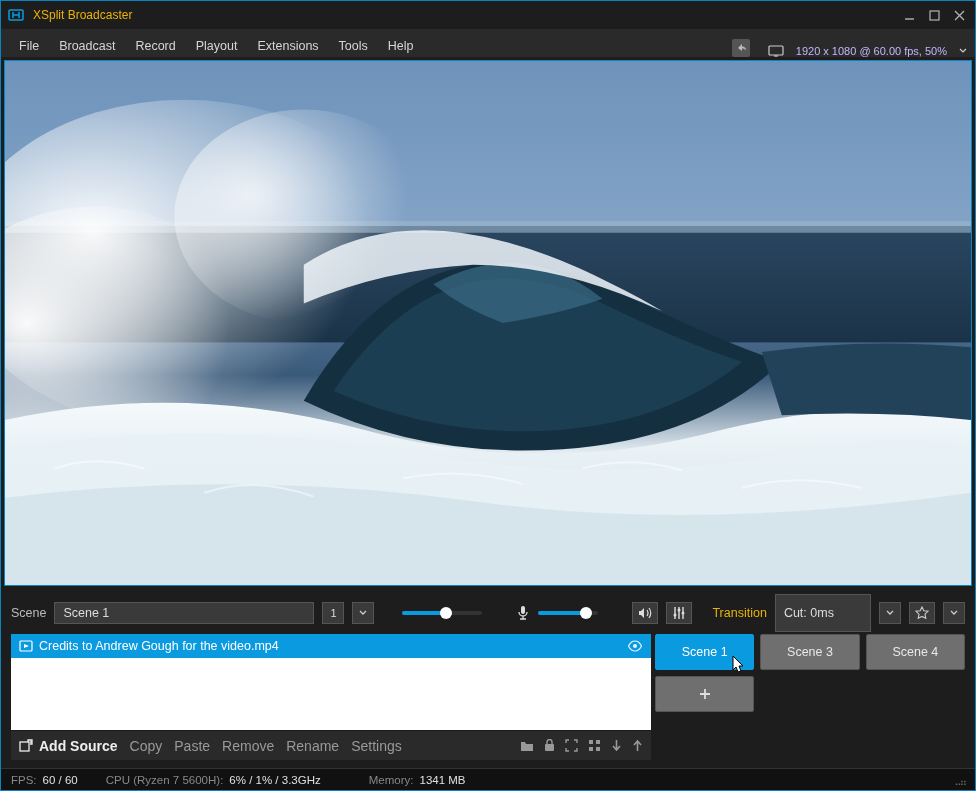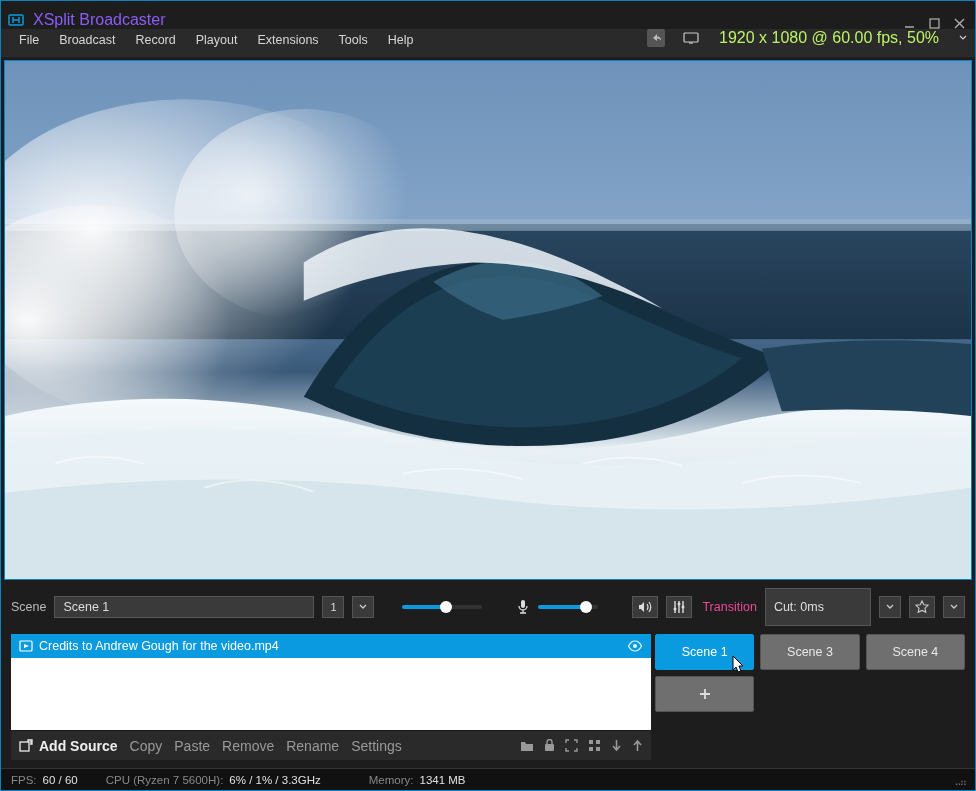--- a/index.html
+++ b/index.html
@@ -1,39 +1,39 @@
 <!DOCTYPE html>
 <html><head>
 <meta charset="utf-8">
 <style>
 *{margin:0;padding:0;box-sizing:border-box;font-family:"Segoe UI",Tahoma,sans-serif;user-select:none}
 html,body{width:976px;height:791px;background:#000;overflow:hidden}
 .app{width:976px;height:791px;background:#1d1d1d;border:1px solid #0a84c1;display:flex;flex-direction:column}
-.titlebar{height:28px;background:#1d1d1d;display:flex;align-items:flex-end;padding:0 6px;color:#8b5cf6;font-size:16px}
+.titlebar{height:28px;background:#1d1d1d;display:flex;align-items:center;padding:0 6px;color:#eab308;font-size:12px}
 .titlebar .logo{width:18px;height:18px;margin-right:8px;display:flex;align-items:center;justify-content:center}
 .titlebar .title{flex:1}
 .titlebar .wc{display:flex;gap:14px;margin-right:4px}
 .titlebar .wc span{cursor:pointer;opacity:.85}
-.menubar{height:28px;background:#2a2a2a;display:flex;align-items:flex-start;padding:0 8px;color:#d6d6d6;font-size:12.5px}
+.menubar{height:28px;background:#2a2a2a;display:flex;align-items:flex-end;padding:0 8px;color:#d6d6d6;font-size:12.5px}
 .menubar .mi{padding:4px 10px;cursor:pointer}
 .menubar .spacer{flex:1}
 .menubar .share-ic{width:18px;height:18px;background:#555;display:flex;align-items:center;justify-content:center;color:#ccc;border-radius:2px;margin-right:18px;cursor:pointer}
-.menubar .resinfo{display:flex;align-items:center;gap:20px;color:#bef264;font-size:16px;cursor:pointer}
+.menubar .resinfo{display:flex;align-items:center;gap:12px;color:#c4b5fd;font-size:11px;cursor:pointer}
 .preview-wrap{flex:1;padding:3px 3px 0 3px;background:#1d1d1d}
 .preview{width:100%;height:100%;border:1px solid #0a84c1;position:relative;overflow:hidden;background:linear-gradient(to bottom,#6a8fb8 0%,#7a9ec5 25%,#3a5a7a 60%,#e8f0f5 75%,#c8d8e0 100%)}
 .preview svg{position:absolute;inset:0;width:100%;height:100%}
-.mid{background:#1d1d1d;padding:8px 10px 8px 10px;display:flex;align-items:center;gap:8px;color:#ccc;font-size:12.5px}
+.mid{background:#1d1d1d;padding:8px 10px 2px 10px;display:flex;align-items:center;gap:8px;color:#ccc;font-size:12.5px}
 .scene-label{color:#bbb}
 .scene-name{background:#3a3a3a;border:1px solid #555;color:#ddd;padding:3px 8px;width:260px;height:22px;font-size:12.5px}
 .btn-sq{background:#3a3a3a;border:1px solid #555;color:#ddd;height:22px;min-width:22px;display:flex;align-items:center;justify-content:center;font-size:11px;cursor:pointer;padding:0 5px}
 .slider{position:relative;width:80px;height:4px;background:#333;border-radius:2px}
 .slider .fill{position:absolute;left:0;top:0;bottom:0;background:#0a9ae0;border-radius:2px}
 .slider .knob{position:absolute;top:-4px;width:12px;height:12px;background:#fff;border-radius:50%}
 .slider.small{width:60px}
-.trans-label{color:#ec4899;margin-left:2px}
+.trans-label{color:#eab308;margin-left:12px}
 .trans-sel{background:#3a3a3a;border:1px solid #555;color:#ddd;padding:3px 8px;flex:1;height:38px;display:flex;align-items:center;font-size:12.5px}
 .lower{display:flex;background:#1d1d1d;padding:0 10px 8px 10px;gap:4px}
 .src-panel{width:640px;display:flex;flex-direction:column}
 .src-list{background:#fff;height:96px;overflow:hidden}
 .src-row{background:#0a9ae0;color:#fff;height:24px;display:flex;align-items:center;padding:0 8px;font-size:12.5px;gap:6px}
 .src-row .eye{margin-left:auto;opacity:.9}
 .src-tb{height:30px;background:#2a2a2a;display:flex;align-items:center;padding:0 8px;gap:12px;color:#999;font-size:14px;border-top:1px solid #1a1a1a}
 .src-tb .add{color:#eee;font-weight:600;display:flex;align-items:center;gap:6px;cursor:pointer}
 .src-tb .act{cursor:pointer}
 .src-tb .ricons{margin-left:auto;display:flex;gap:10px;align-items:center;color:#aaa}

